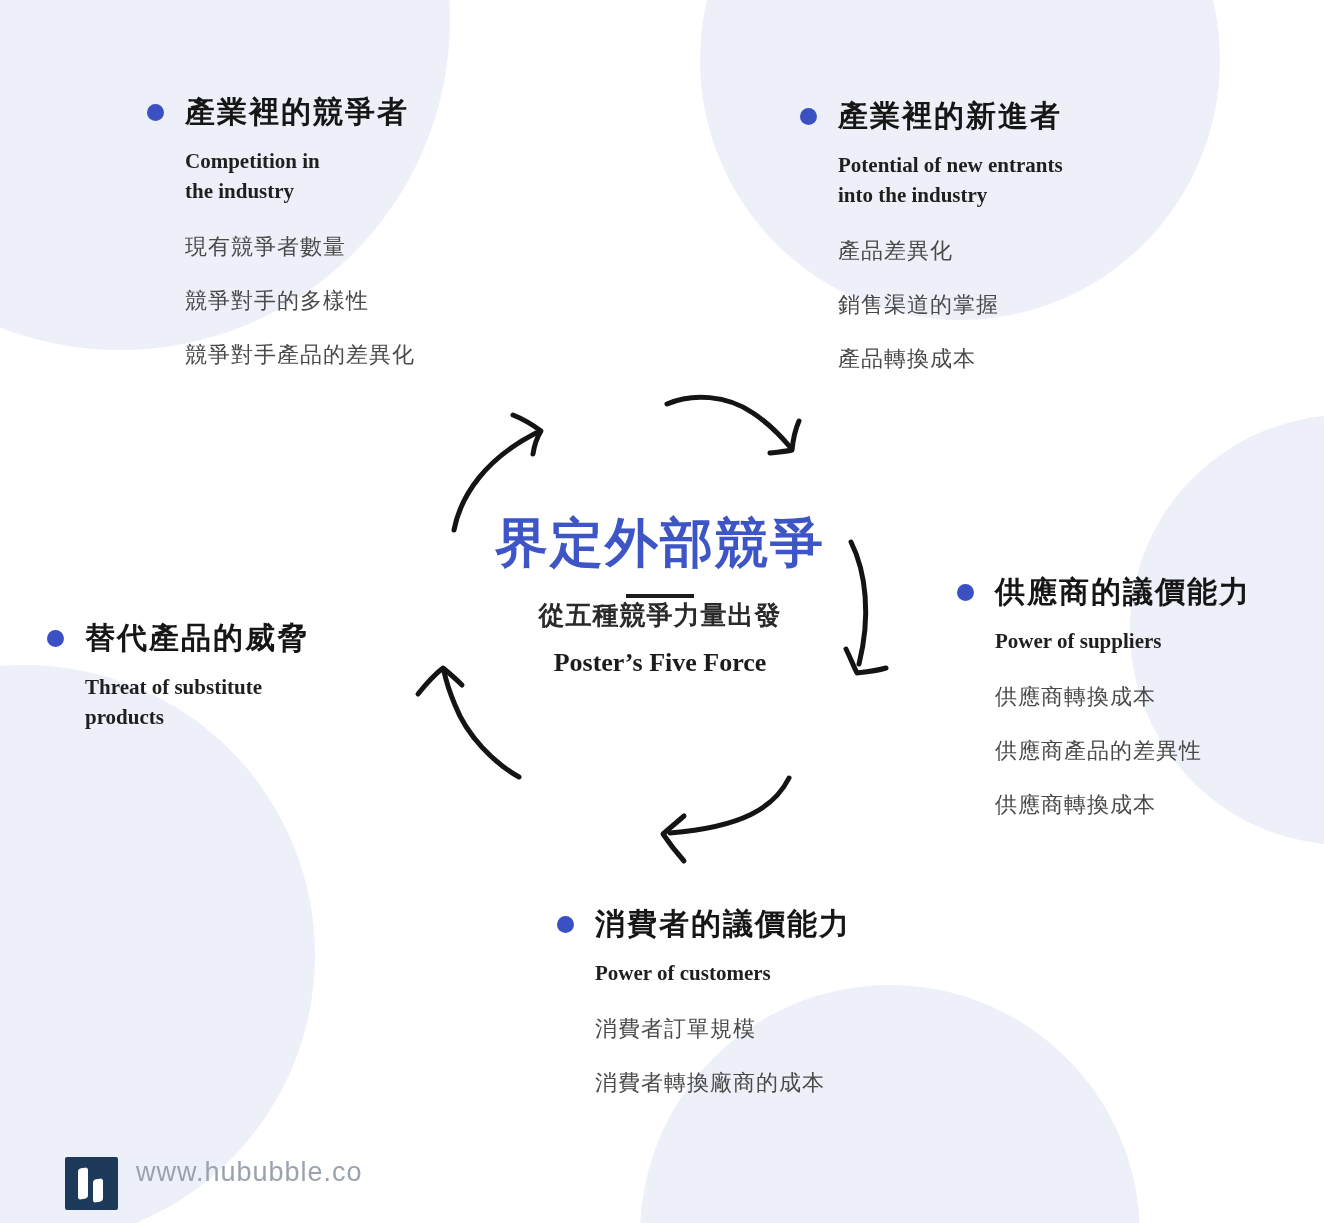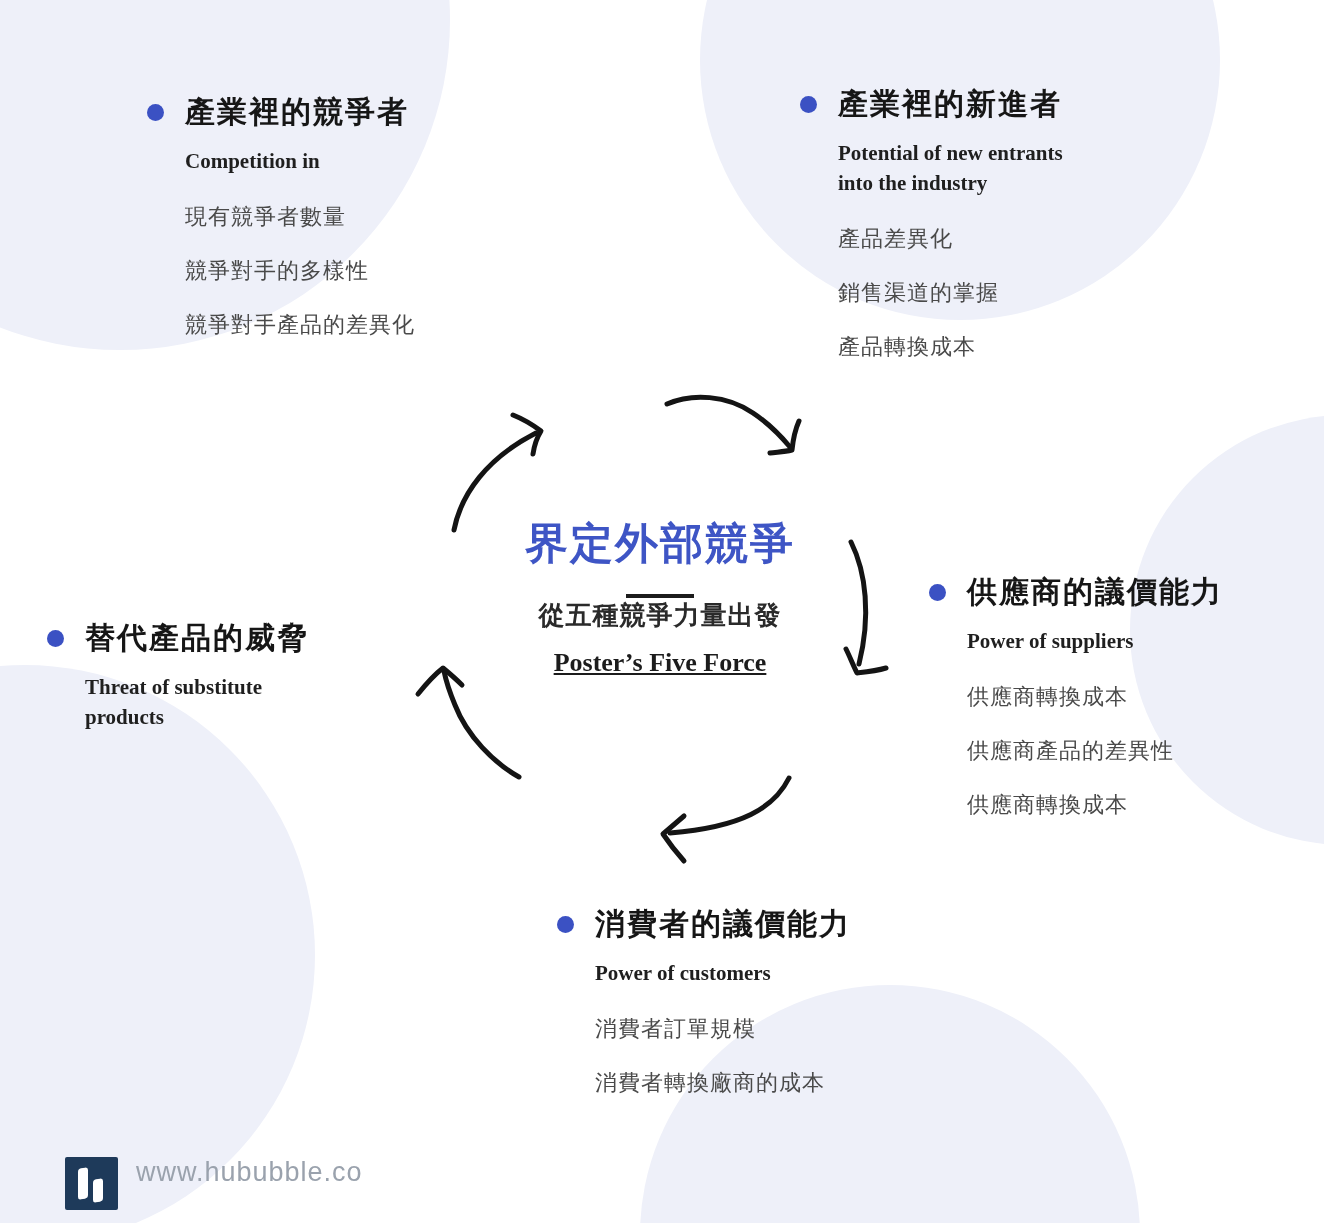--- a/index.html
+++ b/index.html
@@ -33,43 +33,43 @@
     font-weight:700;font-size:21px;line-height:30px;color:#1f1f1f;
   }
   .section .en span{display:block;}
   .section ul{list-style:none;margin:24px 0 0 0;padding:0;}
   .section li{
     font-size:22px;line-height:33px;margin-bottom:21px;color:#4a4a4a;
     letter-spacing:1px;white-space:nowrap;
   }
 
   .sec-competitors{left:147px;top:92px;}
-  .sec-new-entrants{left:800px;top:84px;}
-  .sec-suppliers{left:929px;top:572px;}
+  .sec-new-entrants{left:800px;top:96px;}
+  .sec-suppliers{left:957px;top:572px;}
   .sec-substitutes{left:47px;top:618px;}
   .sec-customers{left:557px;top:904px;}
 
   .center-block{
     position:absolute;left:480px;top:520px;width:360px;text-align:center;
   }
   .center-title{
-    font-size:43px;line-height:46px;font-weight:700;color:#3e55c5;
+    font-size:53px;line-height:46px;font-weight:700;color:#3e55c5;
     letter-spacing:2px;white-space:nowrap;
   }
   .center-divider{
     width:68px;height:4px;background:#1c1c1c;margin:28px auto 0 auto;
   }
   .center-sub-zh{
     font-size:26px;font-weight:700;color:#2a2a2a;
     letter-spacing:1px;white-space:nowrap;
   }
   .center-sub-en{
     margin-top:13px;
     font-family:"Liberation Serif","DejaVu Serif",serif;
-    font-weight:700;font-size:26px;line-height:33px;color:#1c1c1c;text-decoration:underline;
+    font-weight:700;font-size:26px;line-height:33px;color:#1c1c1c;
   }
   .center-sub-en span{display:block;}
 
   .footer{position:absolute;left:37px;top:1157px;display:flex;margin-left:28px;}
   .logo-mark{
     width:53px;height:53px;background:#1e3a5a;border-radius:2px;
     position:relative;overflow:hidden;flex:0 0 auto;
   }
   .logo-mark .bar{
     position:absolute;background:#ffffff;border-radius:3px;
@@ -114,20 +114,21 @@
     </g>
   </g>
 </svg>
 
 <div class="section sec-competitors">
   <span class="dot"></span>
   <div class="content">
     <h2>產業裡的競爭者</h2>
     <div class="en">
       <span>Competition in</span>
+      <span>the industry</span>
     </div>
     <ul>
       <li>現有競爭者數量</li>
       <li>競爭對手的多樣性</li>
       <li>競爭對手產品的差異化</li>
     </ul>
   </div>
 </div>
 
 <div class="section sec-new-entrants">

